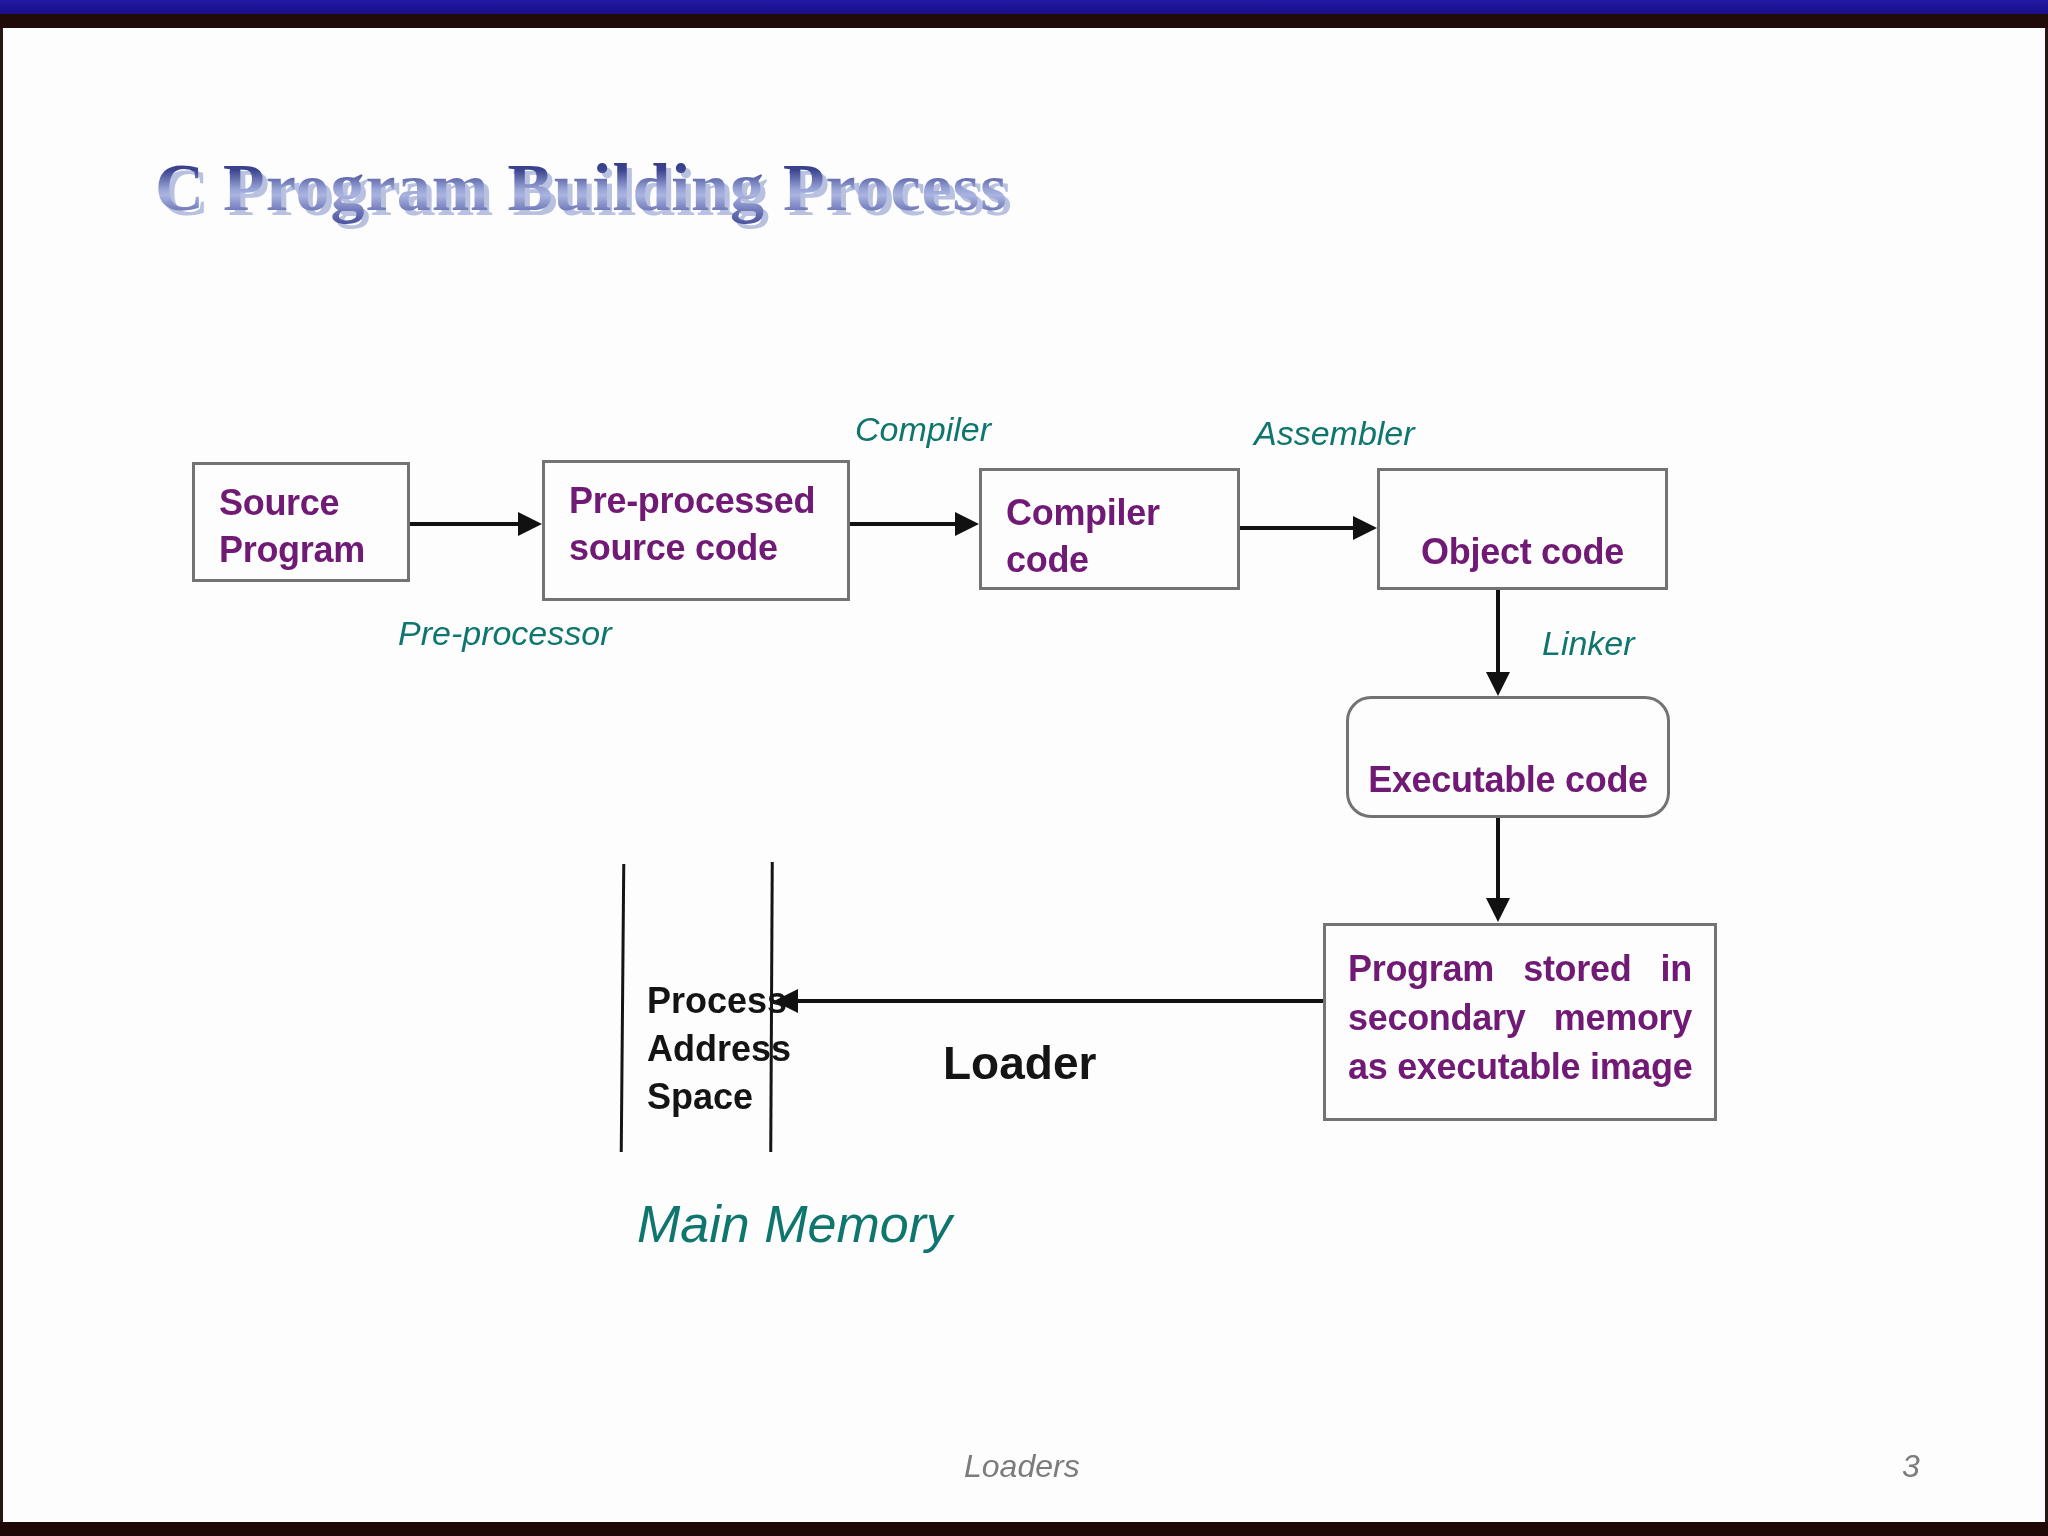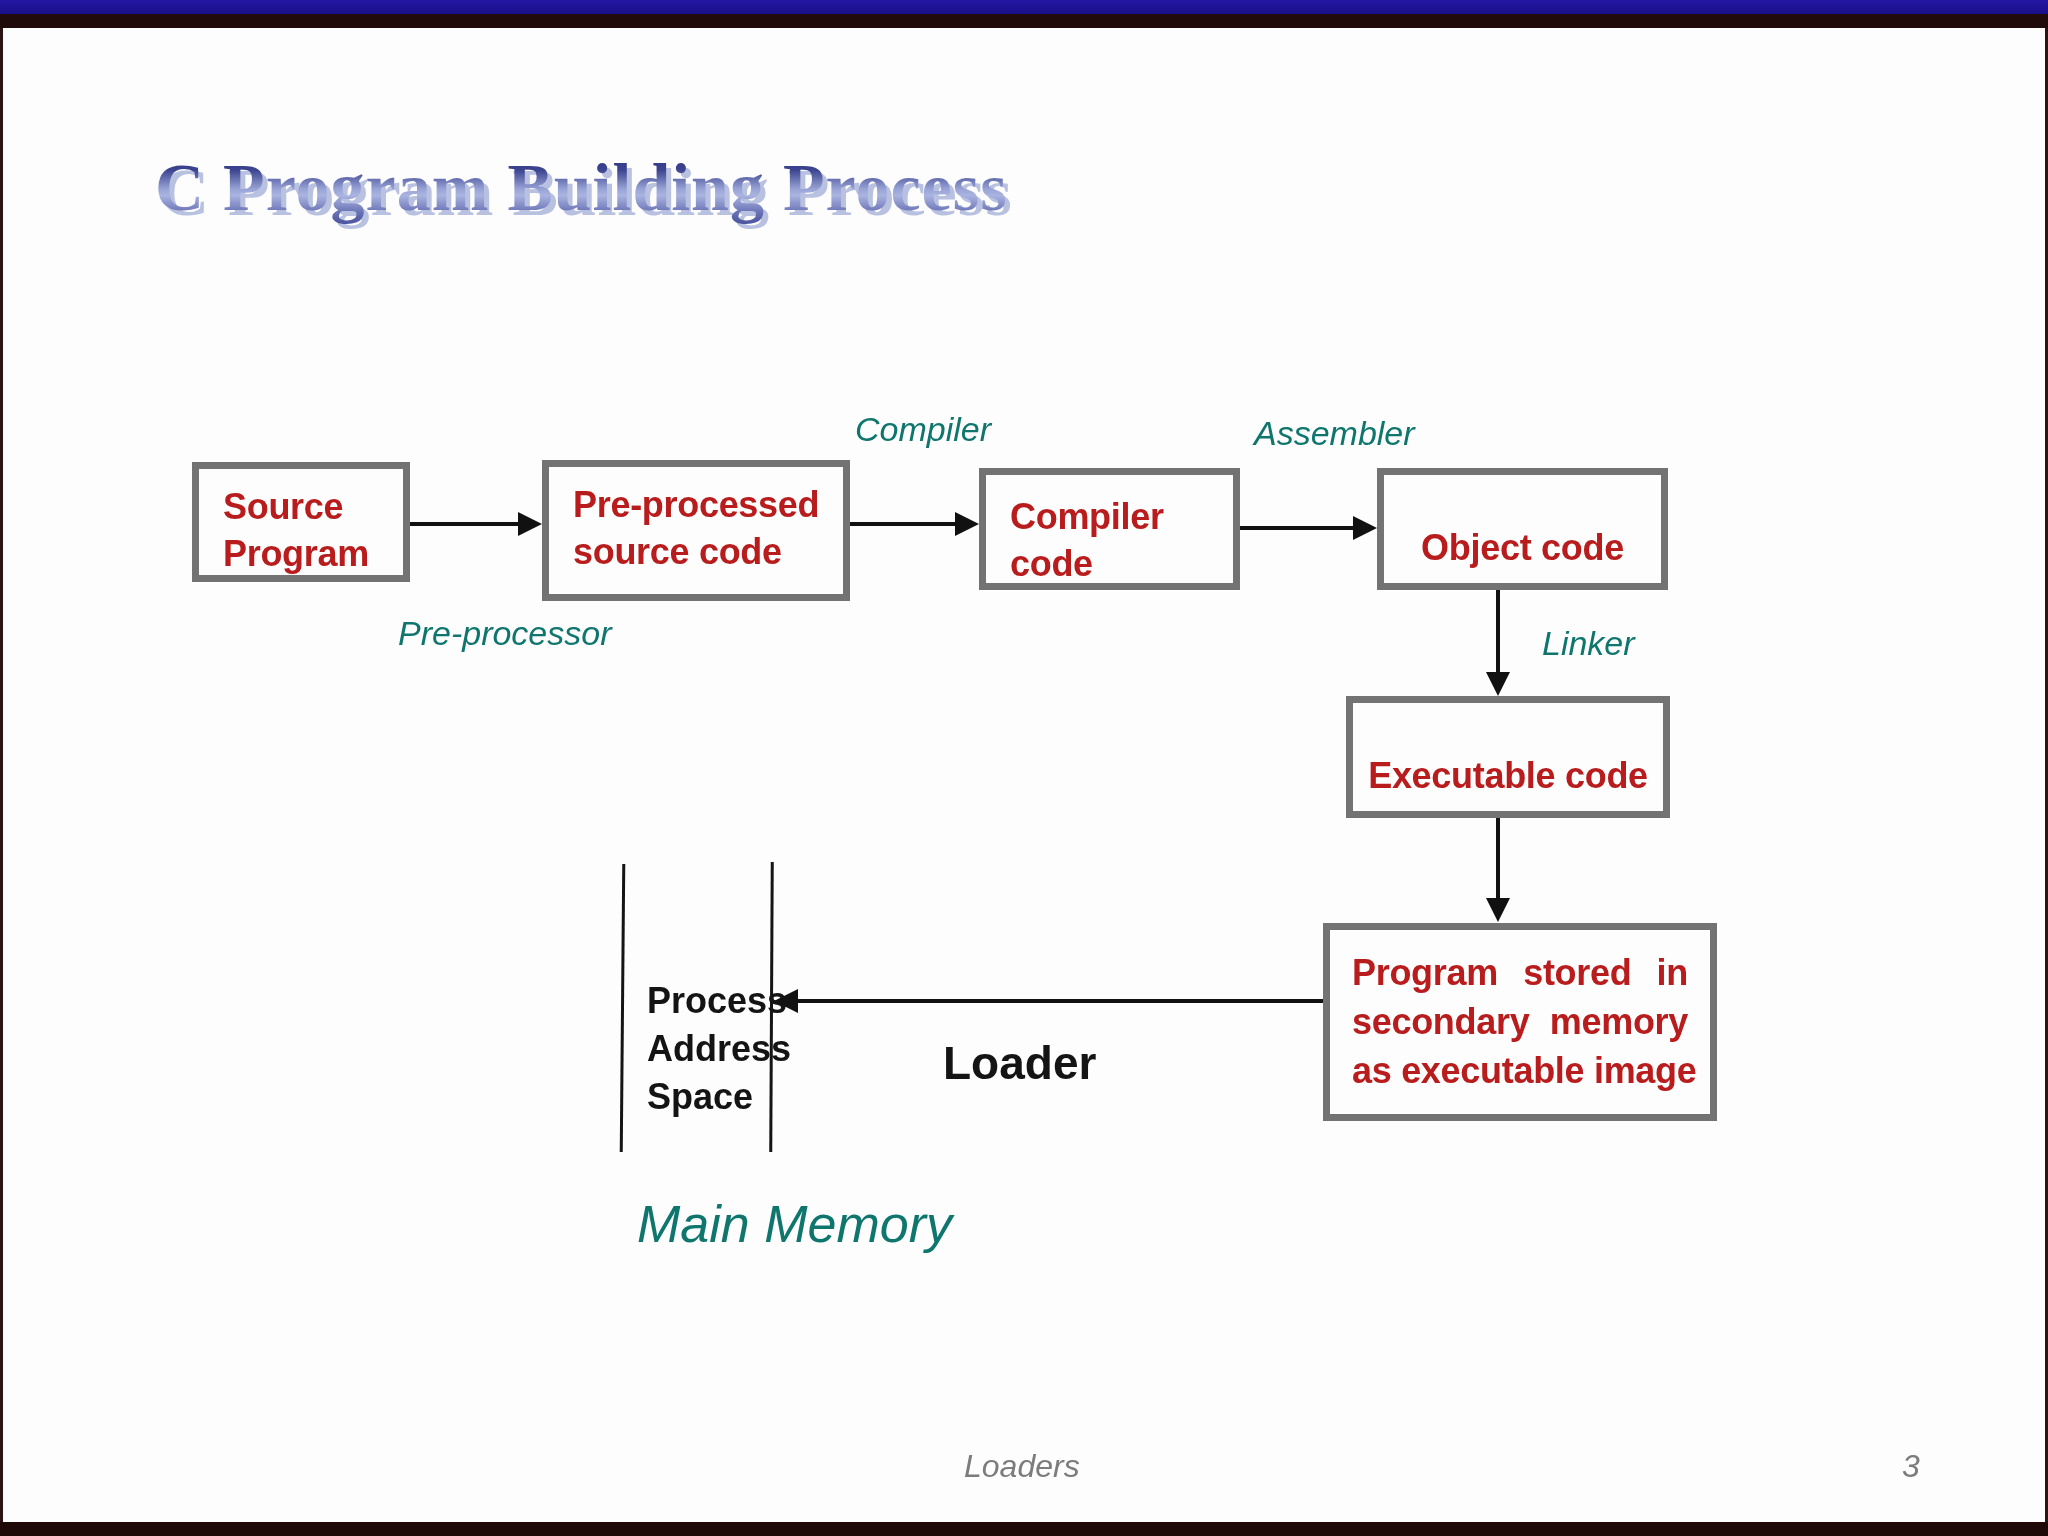--- a/index.html
+++ b/index.html
@@ -19,22 +19,22 @@
 
   
   .title-wrap{position:absolute;left:155px;top:148px;height:100px;white-space:nowrap;
     font-family:"Liberation Serif", serif;font-weight:bold;font-size:68px;letter-spacing:1px;}
   .title-shadow{position:absolute;left:5px;top:5px;color:#b9c1e0;}
   .title-main{position:absolute;left:0;top:0;
     background:linear-gradient(180deg,#262a7c 0%,#3d4590 28%,#98a3d6 52%,#aab4e0 60%,#6871b4 82%,#434c97 100%);
     -webkit-background-clip:text;background-clip:text;color:transparent;}
 
   
-  .dbox{position:absolute;border:7px solid #737373;background:#fdfdfd;box-sizing:border-box;
-    color:#b91c1c;font-weight:bold;font-size:36px;letter-spacing:-0.3px;}
+  .dbox{position:absolute;border:3px solid #737373;background:#fdfdfd;box-sizing:border-box;
+    color:#701a75;font-weight:bold;font-size:36px;letter-spacing:-0.3px;}
   .dbox .ln{white-space:nowrap;line-height:47px;}
   .padded{padding:14px 0 0 24px;}
   .center-box{display:flex;align-items:flex-end;justify-content:center;}
 
   
   .rlabel{position:absolute;color:#0f766e;font-weight:normal;font-style:italic;font-size:34px;white-space:nowrap;}
 
   
   .blabel{position:absolute;color:#141414;font-weight:bold;white-space:nowrap;}
 
@@ -82,21 +82,21 @@
 
   <div class="dbox padded" style="left:979px;top:468px;width:261px;height:122px;padding-top:18px;">
     <div class="ln">Compiler</div>
     <div class="ln">code</div>
   </div>
 
   <div class="dbox center-box" style="left:1377px;top:468px;width:291px;height:122px;padding-bottom:14px;">
     <span>Object code</span>
   </div>
 
-  <div class="dbox center-box" style="left:1346px;top:696px;width:324px;height:122px;padding-bottom:14px;">
+  <div class="dbox center-box" style="left:1346px;top:696px;width:324px;height:122px;padding-bottom:14px;border-radius:25px;">
     <span>Executable code</span>
   </div>
 
   <div class="dbox" style="left:1323px;top:923px;width:394px;height:198px;padding:18px 22px 0 22px;">
     <div class="ps-line">
       <span>Program</span>
       <span>stored</span>
       <span>in</span>
     </div>
     <div class="ps-line">

